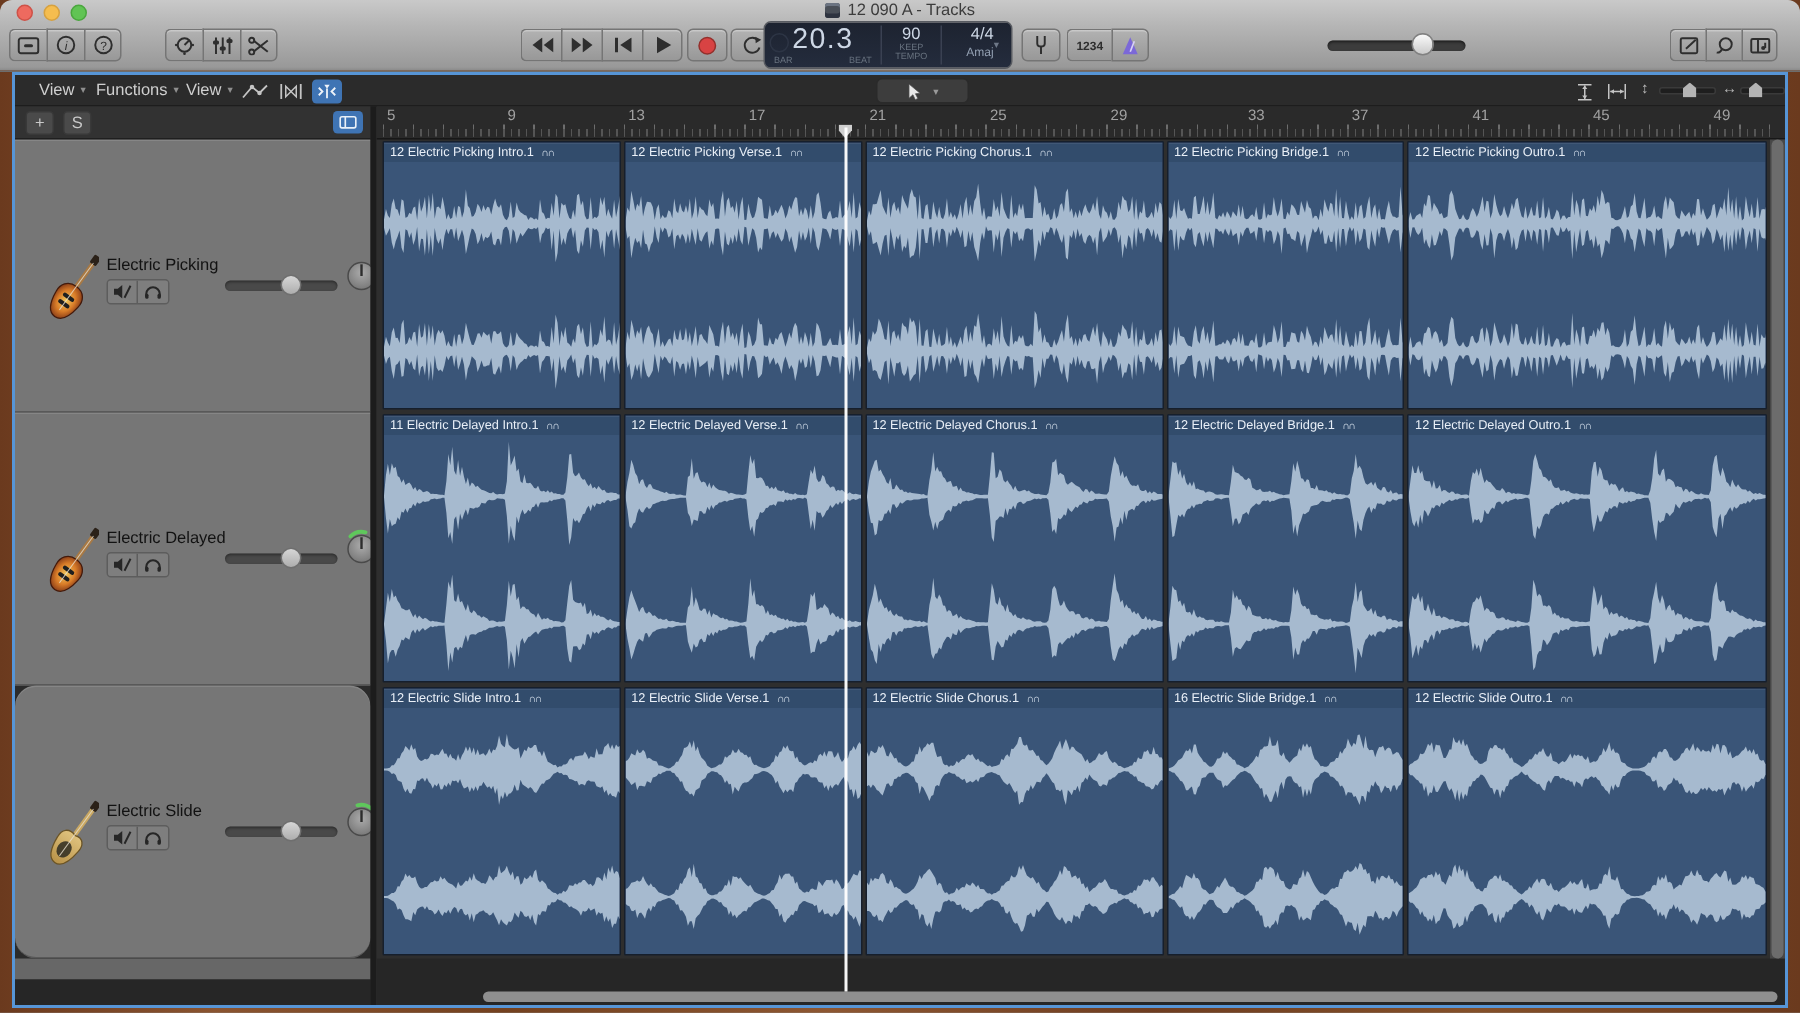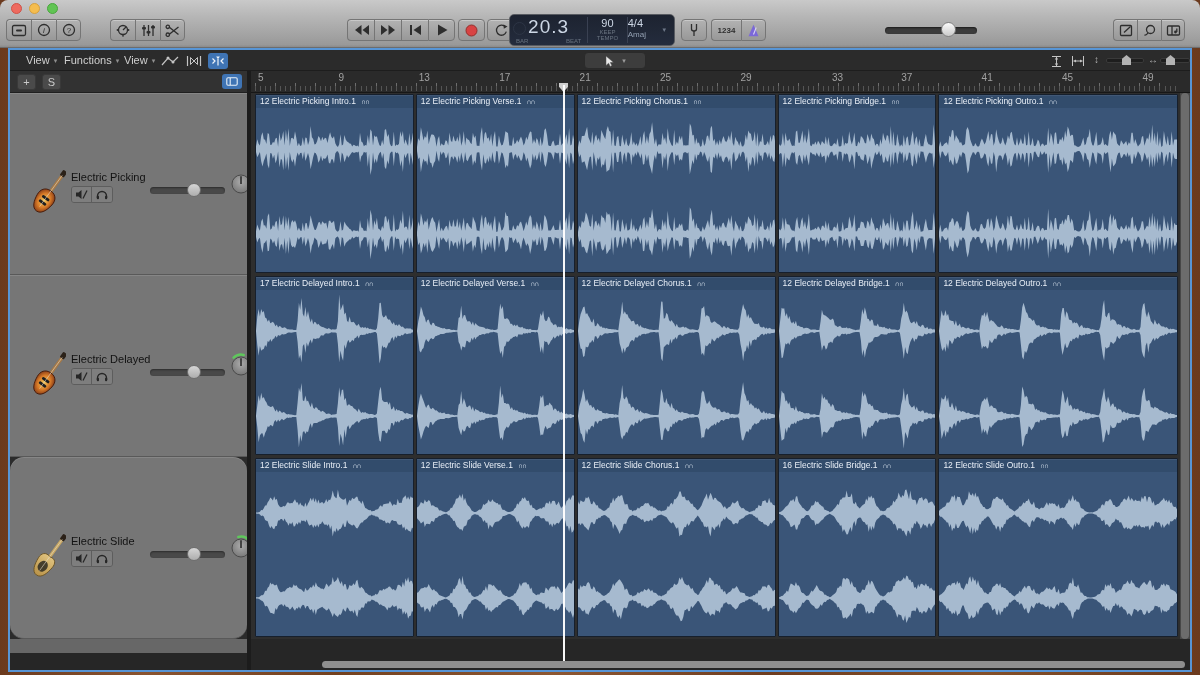--- a/index.html
+++ b/index.html
@@ -32,21 +32,21 @@
     background:linear-gradient(#1d2330,#242c3d);border:1px solid #585b61;border-radius:5px;color:#ccd6e4}
   .lcd-pos{width:80px;position:relative}
   .lcd-big{font-size:19px;font-weight:300;text-align:center;margin-top:1px;letter-spacing:1px;color:#cdd7e5}
   .lcd-sub{position:absolute;bottom:1px;left:6px;right:6px;display:flex;justify-content:space-between;
     font-size:6px;color:#68727f}
   .lcd-ghost{position:absolute;left:3px;top:7px;width:13px;height:13px;border:1.5px solid #2d3545;border-radius:50%}
   .lcd-div{width:1px;background:#3a4152;margin:2px 0}
   .lcd-tempo{width:40px;text-align:center}
   .lcd-mid{font-size:11px;margin-top:2px;color:#cdd7e5}
   .lcd-tiny{font-size:6px;color:#68727f;line-height:6px}
-  .lcd-sig{width:36px;text-align:left}
+  .lcd-sig{width:36px;text-align:right}
   .lcd-key{font-size:8px;color:#93a0b2;margin-top:1px}
   .lcd-chev{width:12px;display:flex;align-items:center;font-size:7px;color:#6e7888}
   
   .mslider{position:absolute;left:885px;top:21px;width:92px;height:18px}
   .mtrack{position:absolute;left:0;right:0;top:6px;height:7px;background:#3c3c3c;border-radius:4px;
     box-shadow:inset 0 1px 2px rgba(0,0,0,.55)}
   .mthumb{position:absolute;left:56px;top:1px;width:15px;height:15px;border-radius:50%;
     background:linear-gradient(#fbfbfb,#cacaca);border:1px solid #818181}
   
   .content{position:absolute;left:8px;top:48px;width:1184px;height:624px;
@@ -126,20 +126,23 @@
     <linearGradient id="tanb" x1="0" y1="0" x2="0" y2="1">
       <stop offset="0" stop-color="#dfc27e"></stop>
         <stop offset="1" stop-color="#b99349"></stop>
     </linearGradient>
   </defs>
 </svg>
 
 <div class="window">
 
   <div class="chrome">
+    <div class="titlebar">
+      <span class="doc-ico"></span><span>12 090 A - Tracks</span>
+    </div>
     <div class="tl" style="left:11px;background:#ee6a5f;border:1px solid #ce5248"></div>
     <div class="tl" style="left:29px;background:#f5bd4f;border:1px solid #d6a140"></div>
     <div class="tl" style="left:47px;background:#61c454;border:1px solid #4aa73e"></div>
 
     <div class="seg" style="left:6px">
       <div class="btn" style="width:25px">
         <svg width="16" height="13">
             <rect class="ic" x="1.5" y="1.5" width="13" height="10" rx="1.5"></rect>
             <rect class="icf" x="5" y="5.5" width="6" height="2" rx="1"></rect>
           </svg>
@@ -545,21 +548,21 @@
                 </svg>
                 <div class="rlabel"><span>12 Electric Picking Outro.1</span><span class="rloop">∩∩</span></div>
               </div>
             </div>
             <div class="lane" style="top: 204px;">
               <div class="region" style="left: 4px; width: 158.8px; height: 179px;">
                 <svg class="wave" width="159" height="179">
                   <path d="M0.0,53.4 1.3,39.6 2.6,32.1 3.9,39.6 5.2,31.9 6.5,35.4 7.8,34.1 9.1,40.4 10.4,41.3 11.7,44.8 13.0,42.5 14.3,46.3 15.6,45.4 16.9,44.7 18.2,46.4 19.5,49.3 20.8,47.6 22.1,50.5 23.4,49.0 24.7,49.6 26.0,51.1 27.3,50.8 28.6,50.3 29.9,51.0 31.2,52.3 32.5,52.2 33.8,52.4 35.1,52.4 36.4,52.6 37.7,52.9 39.0,52.9 40.3,53.1 41.6,43.7 42.9,25.7 44.2,33.1 45.5,20.9 46.8,36.8 48.1,39.7 49.4,29.7 50.7,40.3 52.0,34.1 53.3,40.7 54.6,45.6 55.9,41.4 57.2,47.5 58.5,44.7 59.8,45.6 61.1,47.7 62.4,46.8 63.7,48.4 65.0,49.5 66.3,49.9 67.6,50.3 68.9,51.0 70.2,51.6 71.5,51.9 72.8,51.0 74.1,52.1 75.4,52.7 76.7,52.3 78.0,52.4 79.3,52.5 80.6,52.0 81.9,43.9 83.2,17.5 84.5,33.3 85.8,30.3 87.1,26.7 88.4,37.4 89.7,35.4 91.0,43.8 92.3,45.2 93.6,39.4 94.9,45.0 96.2,45.2 97.5,44.8 98.8,46.3 100.1,48.4 101.4,48.6 102.7,46.8 104.0,50.0 105.3,50.7 106.6,50.1 107.9,51.1 109.2,49.9 110.5,51.5 111.8,50.6 113.1,52.0 114.4,51.8 115.7,52.3 117.0,52.4 118.3,52.8 119.6,52.9 120.9,51.3 122.2,41.3 123.5,26.0 124.8,25.7 126.1,38.1 127.4,40.5 128.7,39.8 130.0,38.0 131.3,41.4 132.6,42.8 133.9,42.5 135.2,45.3 136.5,47.2 137.8,45.1 139.1,48.6 140.4,47.5 141.7,49.1 143.0,47.0 144.3,48.7 145.6,50.0 146.9,49.5 148.2,51.3 149.5,51.7 150.8,51.3 152.1,51.4 153.4,51.6 154.7,51.6 156.0,52.7 157.3,52.6 158.6,52.8 159.0,52.9 L159.0,55.3 158.6,55.0 157.3,55.4 156.0,55.3 154.7,56.4 153.4,56.4 152.1,56.8 150.8,57.3 149.5,56.3 148.2,56.8 146.9,58.5 145.6,57.7 144.3,59.2 143.0,59.0 141.7,58.5 140.4,61.2 139.1,59.1 137.8,63.9 136.5,60.1 135.2,61.8 133.9,65.4 132.6,65.8 131.3,69.3 130.0,71.8 128.7,69.7 127.4,70.8 126.1,68.3 124.8,81.2 123.5,86.4 122.2,69.8 120.9,56.6 119.6,55.1 118.3,55.1 117.0,55.6 115.7,55.8 114.4,56.2 113.1,56.1 111.8,57.1 110.5,56.5 109.2,57.8 107.9,57.8 106.6,58.0 105.3,57.8 104.0,58.2 102.7,61.5 101.4,58.5 100.1,60.8 98.8,61.1 97.5,64.2 96.2,62.8 94.9,64.8 93.6,65.8 92.3,62.7 91.0,66.0 89.7,71.9 88.4,67.4 87.1,83.7 85.8,80.0 84.5,73.5 83.2,85.5 81.9,67.0 80.6,56.1 79.3,55.5 78.0,55.5 76.7,55.4 75.4,55.2 74.1,56.1 72.8,56.5 71.5,56.5 70.2,56.2 68.9,56.8 67.6,58.6 66.3,58.5 65.0,58.2 63.7,60.6 62.4,61.5 61.1,61.3 59.8,62.1 58.5,61.8 57.2,61.5 55.9,66.5 54.6,62.5 53.3,65.6 52.0,69.7 50.7,65.4 49.4,76.1 48.1,67.1 46.8,69.1 45.5,85.6 44.2,77.7 42.9,81.8 41.6,65.0 40.3,54.9 39.0,54.9 37.7,55.3 36.4,55.5 35.1,55.8 33.8,55.4 32.5,55.6 31.2,55.9 29.9,57.1 28.6,57.3 27.3,57.6 26.0,57.1 24.7,58.3 23.4,58.8 22.1,57.9 20.8,60.7 19.5,58.8 18.2,61.6 16.9,61.9 15.6,64.8 14.3,62.0 13.0,64.9 11.7,64.0 10.4,69.9 9.1,67.9 7.8,72.1 6.5,72.6 5.2,73.8 3.9,69.0 2.6,78.7 1.3,68.3 0.0,54.5 Z" fill="#a6bacf"></path>
                   <path d="M0.0,138.5 1.3,128.5 2.6,118.2 3.9,124.3 5.2,115.7 6.5,121.4 7.8,120.0 9.1,123.5 10.4,125.3 11.7,128.5 13.0,129.0 14.3,129.9 15.6,129.8 16.9,129.0 18.2,131.7 19.5,134.5 20.8,132.3 22.1,135.4 23.4,133.4 24.7,134.6 26.0,135.9 27.3,134.9 28.6,135.5 29.9,136.7 31.2,137.4 32.5,136.9 33.8,137.4 35.1,137.4 36.4,137.7 37.7,137.9 39.0,138.2 40.3,138.1 41.6,125.6 42.9,110.7 44.2,115.2 45.5,106.0 46.8,123.2 48.1,124.3 49.4,118.6 50.7,124.5 52.0,123.6 53.3,127.1 54.6,130.2 55.9,125.6 57.2,130.7 58.5,131.9 59.8,129.9 61.1,131.1 62.4,133.1 63.7,133.3 65.0,134.9 66.3,133.8 67.6,134.6 68.9,135.4 70.2,137.0 71.5,136.7 72.8,136.6 74.1,137.1 75.4,137.9 76.7,137.4 78.0,137.5 79.3,137.3 80.6,137.0 81.9,126.3 83.2,110.2 84.5,120.6 85.8,112.9 87.1,112.4 88.4,123.2 89.7,120.7 91.0,129.1 92.3,127.4 93.6,127.5 94.9,129.1 96.2,129.1 97.5,131.1 98.8,132.1 100.1,132.7 101.4,134.9 102.7,131.5 104.0,134.0 105.3,136.1 106.6,135.1 107.9,135.7 109.2,134.9 110.5,136.2 111.8,136.4 113.1,137.2 114.4,137.0 115.7,137.1 117.0,137.3 118.3,138.0 119.6,137.8 120.9,136.5 122.2,124.7 123.5,113.6 124.8,109.7 126.1,122.8 127.4,124.4 128.7,124.9 130.0,125.1 131.3,124.7 132.6,127.8 133.9,124.9 135.2,132.4 136.5,131.8 137.8,129.3 139.1,134.2 140.4,131.7 141.7,133.6 143.0,132.9 144.3,134.1 145.6,134.1 146.9,134.6 148.2,135.9 149.5,136.7 150.8,135.7 152.1,136.6 153.4,137.1 154.7,137.3 156.0,137.7 157.3,137.6 158.6,137.7 159.0,137.6 L159.0,140.4 158.6,140.2 157.3,140.2 156.0,140.1 154.7,141.3 153.4,141.1 152.1,142.3 150.8,141.7 149.5,141.2 148.2,141.9 146.9,143.4 145.6,142.8 144.3,143.8 143.0,145.7 141.7,144.1 140.4,145.5 139.1,143.9 137.8,149.1 136.5,145.9 135.2,146.0 133.9,153.3 132.6,151.8 131.3,155.7 130.0,156.5 128.7,153.8 127.4,153.8 126.1,154.0 124.8,164.8 123.5,163.7 122.2,155.5 120.9,141.0 119.6,140.2 118.3,140.3 117.0,140.9 115.7,140.9 114.4,140.8 113.1,140.9 111.8,142.0 110.5,141.3 109.2,142.2 107.9,142.1 106.6,142.5 105.3,142.8 104.0,144.2 102.7,146.0 101.4,144.0 100.1,144.8 98.8,146.0 97.5,147.4 96.2,147.7 94.9,149.9 93.6,152.2 92.3,148.3 91.0,150.6 89.7,161.1 88.4,152.3 87.1,168.5 85.8,161.3 84.5,156.8 83.2,169.3 81.9,150.0 80.6,140.8 79.3,140.4 78.0,140.6 76.7,140.8 75.4,140.4 74.1,140.8 72.8,141.3 71.5,141.5 70.2,141.5 68.9,142.3 67.6,143.2 66.3,143.2 65.0,144.2 63.7,144.4 62.4,145.0 61.1,146.1 59.8,145.9 58.5,145.9 57.2,146.4 55.9,151.0 54.6,146.3 53.3,150.1 52.0,155.2 50.7,154.2 49.4,156.9 48.1,154.1 46.8,155.2 45.5,164.7 44.2,157.9 42.9,170.4 41.6,152.9 40.3,140.0 39.0,140.1 37.7,140.1 36.4,140.1 35.1,140.7 33.8,140.5 32.5,141.1 31.2,140.5 29.9,141.5 28.6,142.4 27.3,143.3 26.0,141.7 24.7,142.9 23.4,144.4 22.1,142.4 20.8,145.3 19.5,142.9 18.2,144.7 16.9,149.5 15.6,148.6 14.3,147.9 13.0,150.0 11.7,149.3 10.4,153.6 9.1,156.1 7.8,160.8 6.5,156.3 5.2,156.4 3.9,158.4 2.6,165.2 1.3,150.2 0.0,139.6 Z" fill="#a6bacf"></path>
                 </svg>
-                <div class="rlabel"><span>17 Electric Delayed Intro.1</span><span class="rloop">∩∩</span></div>
+                <div class="rlabel"><span>11 Electric Delayed Intro.1</span><span class="rloop">∩∩</span></div>
               </div>
               <div class="region" style="left: 164.8px; width: 158.8px; height: 179px;">
                 <svg class="wave" width="159" height="179">
                   <path d="M0.0,53.4 1.3,44.4 2.6,38.2 3.9,29.5 5.2,33.1 6.5,38.3 7.8,40.3 9.1,45.8 10.4,43.0 11.7,42.5 13.0,46.7 14.3,48.4 15.6,45.8 16.9,45.9 18.2,48.7 19.5,49.1 20.8,49.7 22.1,50.0 23.4,50.7 24.7,51.0 26.0,51.6 27.3,50.9 28.6,52.0 29.9,52.3 31.2,52.1 32.5,52.1 33.8,52.8 35.1,52.9 36.4,52.7 37.7,53.0 39.0,53.3 40.3,53.3 41.6,41.0 42.9,40.0 44.2,28.5 45.5,42.1 46.8,38.3 48.1,37.9 49.4,42.5 50.7,44.7 52.0,44.0 53.3,44.8 54.6,47.8 55.9,44.6 57.2,48.8 58.5,46.0 59.8,47.8 61.1,48.8 62.4,49.6 63.7,49.8 65.0,50.1 66.3,50.2 67.6,50.8 68.9,52.1 70.2,51.5 71.5,51.9 72.8,52.3 74.1,52.7 75.4,52.6 76.7,52.9 78.0,53.0 79.3,52.7 80.6,52.0 81.9,38.1 83.2,26.4 84.5,32.3 85.8,28.9 87.1,41.6 88.4,41.9 89.7,41.2 91.0,41.7 92.3,43.8 93.6,47.0 94.9,46.8 96.2,49.0 97.5,47.5 98.8,49.2 100.1,47.4 101.4,49.8 102.7,50.2 104.0,50.6 105.3,49.8 106.6,51.6 107.9,51.3 109.2,52.2 110.5,52.1 111.8,52.6 113.1,51.7 114.4,52.7 115.7,52.9 117.0,53.0 118.3,52.9 119.6,53.2 120.9,52.5 122.2,44.0 123.5,36.2 124.8,39.0 126.1,33.4 127.4,42.0 128.7,44.3 130.0,43.6 131.3,39.6 132.6,40.8 133.9,45.1 135.2,46.1 136.5,48.2 137.8,47.3 139.1,47.5 140.4,50.5 141.7,49.5 143.0,50.2 144.3,49.5 145.6,50.6 146.9,51.8 148.2,52.2 149.5,51.1 150.8,52.2 152.1,52.5 153.4,52.1 154.7,52.5 156.0,52.9 157.3,52.9 158.6,53.0 159.0,53.3 L159.0,54.6 158.6,55.1 157.3,55.3 156.0,55.2 154.7,55.8 153.4,56.3 152.1,55.6 150.8,56.0 149.5,57.0 148.2,55.9 146.9,56.6 145.6,57.1 144.3,59.0 143.0,57.3 141.7,59.7 140.4,58.4 139.1,60.1 137.8,61.7 136.5,59.6 135.2,62.6 133.9,63.7 132.6,66.5 131.3,68.2 130.0,64.7 128.7,65.0 127.4,63.7 126.1,76.9 124.8,69.5 123.5,75.7 122.2,65.6 120.9,55.7 119.6,54.7 118.3,55.5 117.0,55.1 115.7,55.0 114.4,55.1 113.1,56.2 111.8,55.6 110.5,56.6 109.2,56.0 107.9,56.8 106.6,55.9 105.3,57.8 104.0,57.4 102.7,57.4 101.4,57.3 100.1,60.4 98.8,59.1 97.5,59.8 96.2,59.9 94.9,61.5 93.6,61.7 92.3,64.1 91.0,65.0 89.7,64.3 88.4,68.7 87.1,69.8 85.8,80.9 84.5,73.7 83.2,77.0 81.9,68.0 80.6,56.0 79.3,55.4 78.0,55.3 76.7,54.8 75.4,55.2 74.1,55.3 72.8,55.5 71.5,56.4 70.2,56.3 68.9,56.6 67.6,57.5 66.3,56.9 65.0,57.3 63.7,58.0 62.4,58.0 61.1,59.5 59.8,60.0 58.5,62.4 57.2,59.7 55.9,63.4 54.6,60.8 53.3,65.3 52.0,65.5 50.7,63.9 49.4,63.7 48.1,70.4 46.8,69.9 45.5,69.3 44.2,73.7 42.9,67.4 41.6,65.0 40.3,54.8 39.0,54.8 37.7,54.9 36.4,54.9 35.1,55.2 33.8,55.4 32.5,55.6 31.2,55.7 29.9,55.8 28.6,56.1 27.3,56.8 26.0,57.0 24.7,56.9 23.4,57.1 22.1,57.9 20.8,58.2 19.5,58.9 18.2,59.2 16.9,61.7 15.6,62.3 14.3,60.9 13.0,62.3 11.7,64.9 10.4,64.1 9.1,62.0 7.8,65.3 6.5,71.1 5.2,72.2 3.9,75.4 2.6,73.9 1.3,63.0 0.0,54.6 Z" fill="#a6bacf"></path>
                   <path d="M0.0,138.5 1.3,129.2 2.6,121.3 3.9,116.5 5.2,120.5 6.5,123.8 7.8,127.4 9.1,131.0 10.4,128.5 11.7,127.5 13.0,131.1 14.3,132.2 15.6,130.7 16.9,131.8 18.2,133.6 19.5,133.2 20.8,134.5 22.1,135.7 23.4,135.3 24.7,136.2 26.0,136.1 27.3,135.5 28.6,137.0 29.9,137.1 31.2,136.8 32.5,137.2 33.8,137.7 35.1,137.6 36.4,138.1 37.7,138.2 39.0,138.1 40.3,138.2 41.6,128.0 42.9,126.2 44.2,113.9 45.5,127.7 46.8,121.2 48.1,124.8 49.4,129.7 50.7,130.3 52.0,128.6 53.3,128.8 54.6,132.9 55.9,129.6 57.2,134.6 58.5,131.8 59.8,132.9 61.1,133.2 62.4,134.4 63.7,135.2 65.0,134.6 66.3,136.0 67.6,135.5 68.9,136.8 70.2,136.7 71.5,136.8 72.8,137.4 74.1,137.3 75.4,137.8 76.7,138.1 78.0,138.0 79.3,137.6 80.6,137.3 81.9,125.4 83.2,108.5 84.5,120.9 85.8,116.4 87.1,125.9 88.4,125.9 89.7,127.1 91.0,126.4 92.3,127.8 93.6,132.3 94.9,129.9 96.2,133.2 97.5,132.5 98.8,133.7 100.1,132.9 101.4,134.7 102.7,134.9 104.0,135.6 105.3,135.4 106.6,136.6 107.9,135.5 109.2,137.2 110.5,136.6 111.8,137.5 113.1,137.3 114.4,137.8 115.7,138.0 117.0,137.8 118.3,137.7 119.6,138.1 120.9,137.4 122.2,129.0 123.5,118.8 124.8,120.9 126.1,117.7 127.4,129.6 128.7,129.0 130.0,127.8 131.3,128.4 132.6,125.6 133.9,127.4 135.2,128.7 136.5,133.4 137.8,131.3 139.1,132.3 140.4,134.5 141.7,133.5 143.0,135.9 144.3,134.6 145.6,136.1 146.9,136.8 148.2,137.1 149.5,136.5 150.8,137.5 152.1,137.5 153.4,137.0 154.7,137.5 156.0,137.9 157.3,137.7 158.6,137.9 159.0,138.3 L159.0,139.8 158.6,140.3 157.3,140.1 156.0,140.0 154.7,140.8 153.4,141.2 152.1,140.6 150.8,140.8 149.5,141.5 148.2,140.9 146.9,141.4 145.6,142.5 144.3,143.0 143.0,142.2 141.7,144.9 140.4,143.1 139.1,146.3 137.8,147.2 136.5,146.1 135.2,146.7 133.9,150.3 132.6,150.8 131.3,151.2 130.0,152.6 128.7,148.7 127.4,151.8 126.1,157.7 124.8,157.5 123.5,158.6 122.2,148.4 120.9,140.7 119.6,139.7 118.3,140.2 117.0,139.9 115.7,140.4 114.4,140.2 113.1,141.1 111.8,140.4 110.5,141.0 109.2,140.6 107.9,142.4 106.6,141.1 105.3,142.5 104.0,143.0 102.7,143.1 101.4,143.2 100.1,144.8 98.8,145.3 97.5,144.2 96.2,144.5 94.9,146.6 93.6,146.2 92.3,149.3 91.0,151.1 89.7,149.6 88.4,151.8 87.1,154.2 85.8,163.4 84.5,160.2 83.2,161.9 81.9,152.6 80.6,141.2 79.3,140.0 78.0,140.2 76.7,139.9 75.4,140.3 74.1,140.7 72.8,140.6 71.5,141.1 70.2,141.2 68.9,141.0 67.6,142.4 66.3,142.9 65.0,142.8 63.7,143.7 62.4,142.8 61.1,145.3 59.8,144.2 58.5,147.0 57.2,144.5 55.9,147.0 54.6,145.6 53.3,150.8 52.0,151.1 50.7,148.7 49.4,149.7 48.1,153.8 46.8,154.7 45.5,152.0 44.2,158.2 42.9,154.8 41.6,150.7 40.3,139.8 39.0,139.8 37.7,140.1 36.4,140.1 35.1,140.1 33.8,140.4 32.5,140.9 31.2,141.3 29.9,141.1 28.6,140.9 27.3,142.0 26.0,142.0 24.7,141.9 23.4,142.1 22.1,142.5 20.8,142.8 19.5,143.8 18.2,144.4 16.9,146.4 15.6,148.2 14.3,145.0 13.0,145.3 11.7,150.9 10.4,149.9 9.1,148.8 7.8,150.9 6.5,154.5 5.2,159.0 3.9,162.6 2.6,155.4 1.3,148.9 0.0,139.5 Z" fill="#a6bacf"></path>
                 </svg>
                 <div class="rlabel"><span>12 Electric Delayed Verse.1</span><span class="rloop">∩∩</span></div>
               </div>
               <div class="region" style="left: 325.6px; width: 199px; height: 179px;">
                 <svg class="wave" width="199" height="179">

